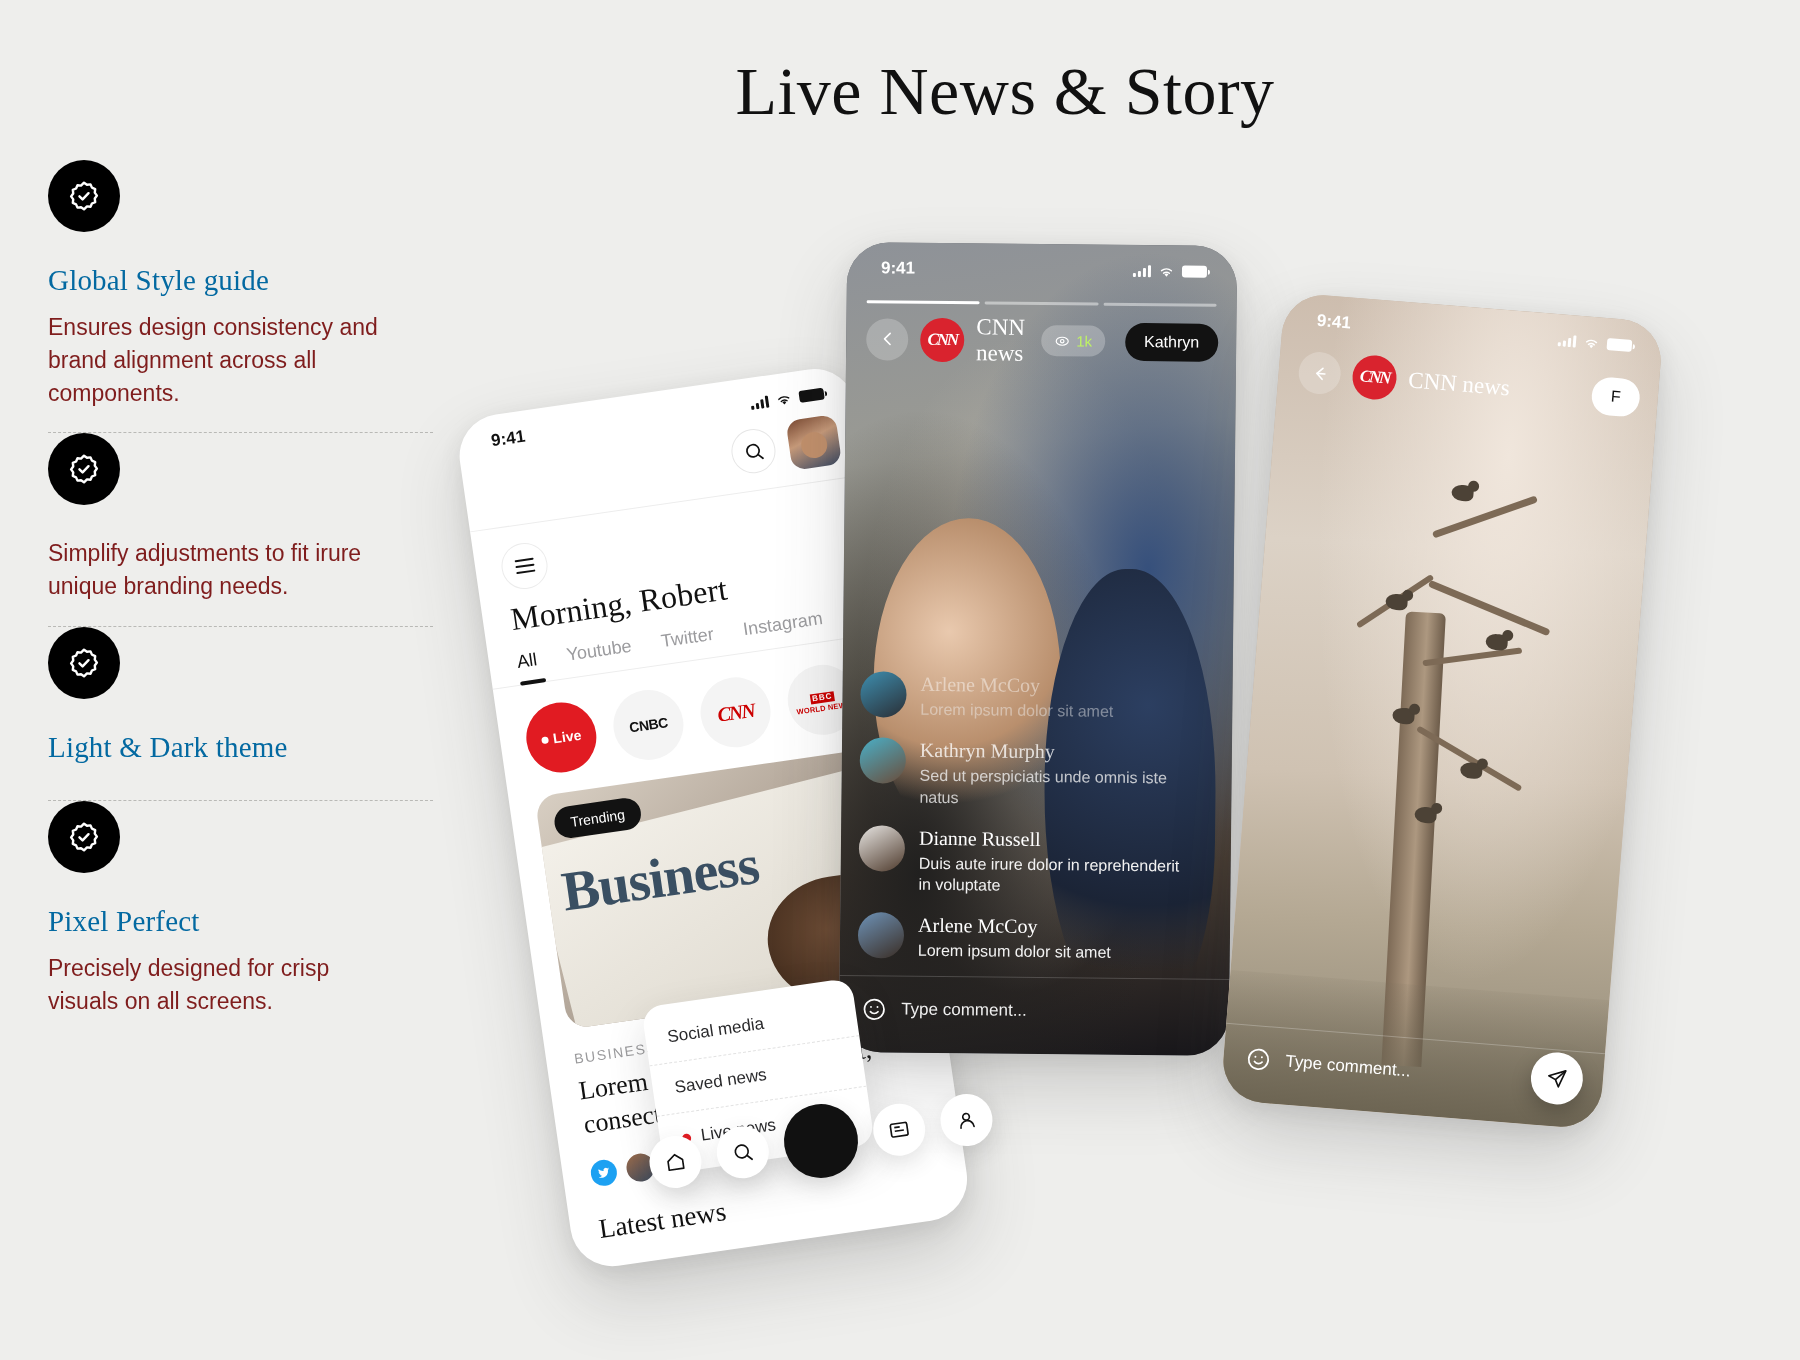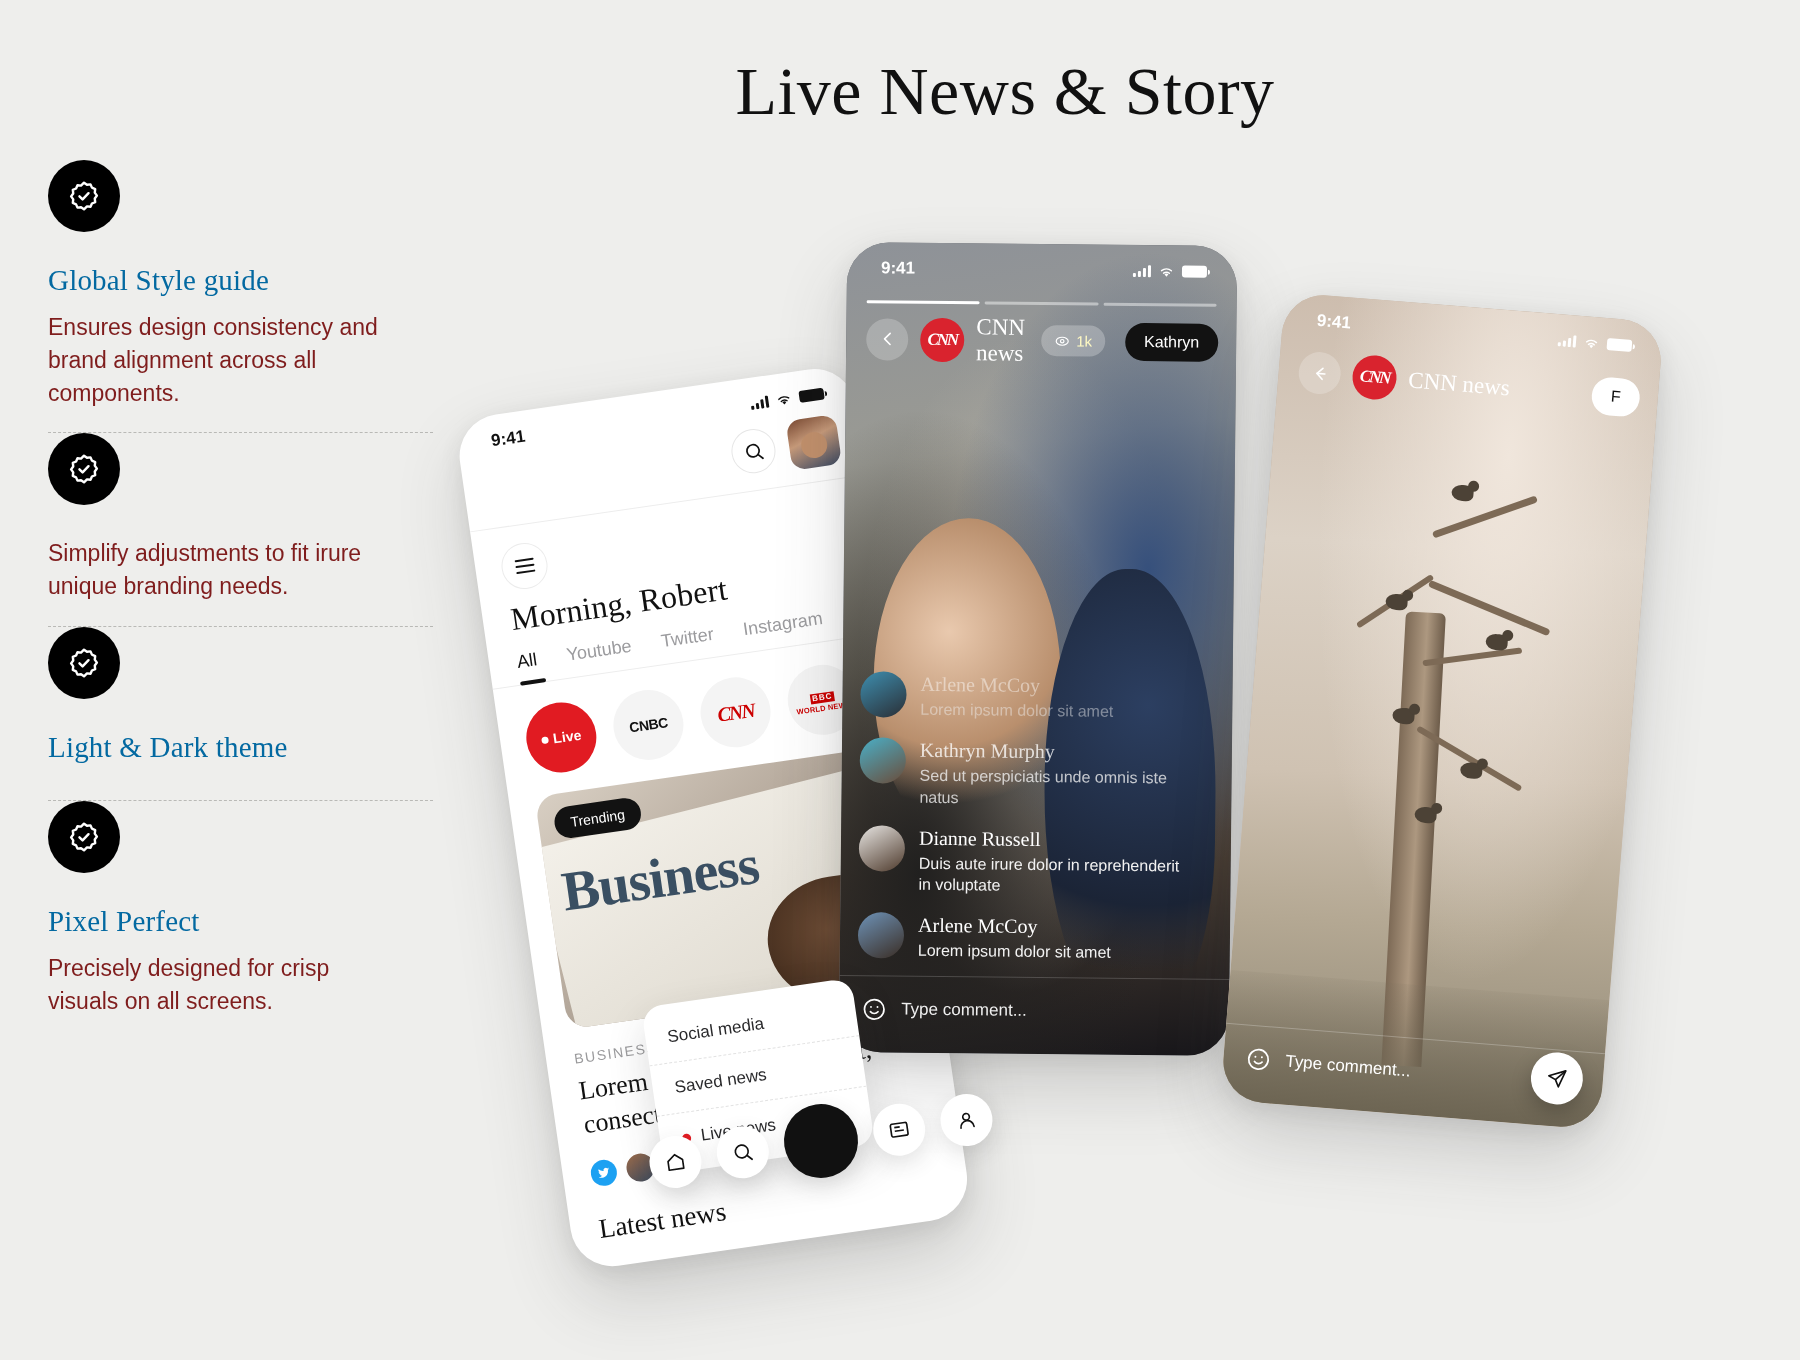--- a/index.html
+++ b/index.html
@@ -247,21 +247,21 @@
   }
   .cnn-badge span{
     font-family:"Liberation Serif",serif;font-weight:700;font-size:17px;color:#fff;
     letter-spacing:-2.2px; font-style:italic;
   }
   .p2-source {
     font-family:"Liberation Serif",serif; font-size:23px; color:#fff; flex:1;
   }
   .views-pill {
     display:flex;align-items:center;gap:6px;
-    background:rgba(255,255,255,.25); color:#fef9c3;
+    background:rgba(255,255,255,.25); color:#bef264;
     border-radius:16px; padding:7px 13px; font-size:15px;
   }
   .follow-btn {
     background:#121212; color:#fff; border-radius:20px;
     padding: 10px 19px; font-size:16px; margin-left:8px;
   }
   .progress-row{ display:flex; gap:5px; padding: 12px 20px 0 20px; position:relative; z-index:6;}
   .progress-row i{flex:1;height:2.5px;border-radius:2px;background:rgba(255,255,255,.45);display:block;}
   .progress-row i.on{background:#fff;}
   .comments {

